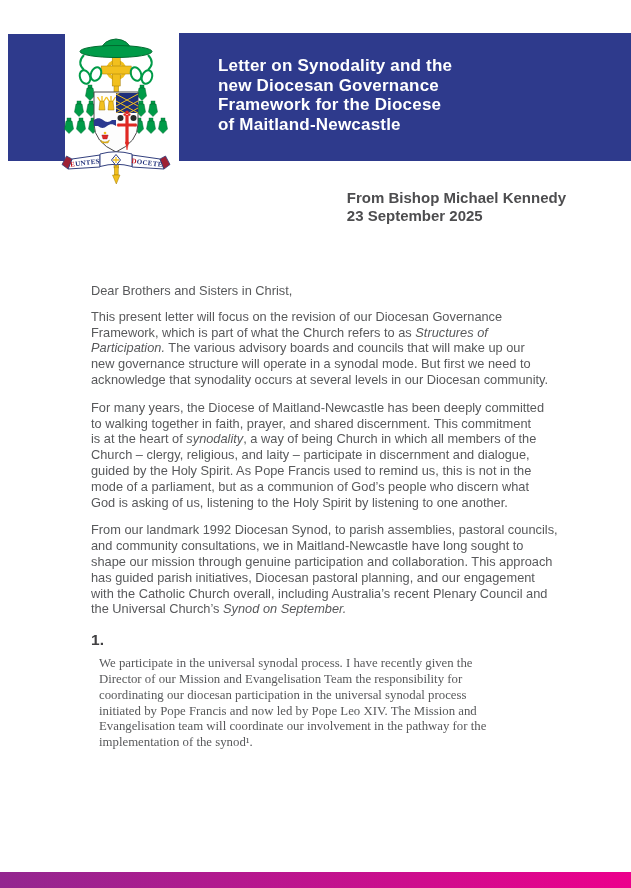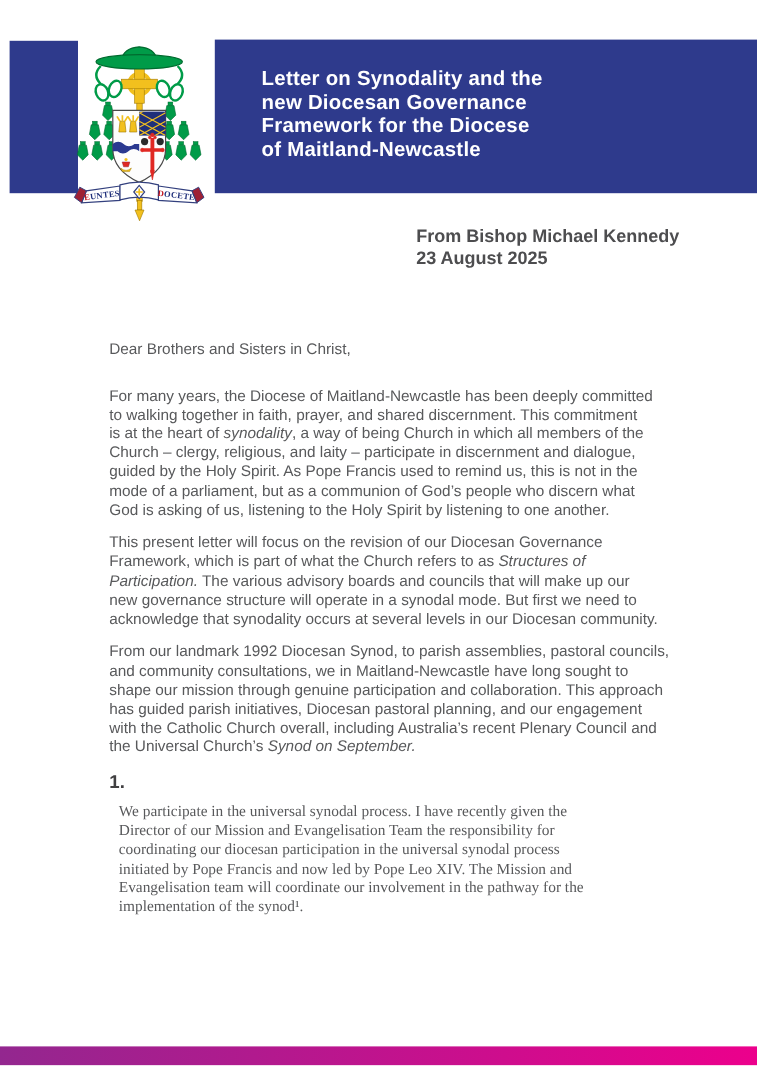--- a/index.html
+++ b/index.html
@@ -22,21 +22,21 @@
   .byline{
     position:absolute;top:189px;right:65px;text-align:left;
     font-weight:700;font-size:15px;line-height:18px;color:#4d4d4f;
   }
   
   .letter-body{
     position:absolute;left:91px;top:283px;width:505px;
     font-size:12.8px;line-height:15.8px;color:#58595b;
   }
   .para{margin:0 0 12px 0;white-space:pre-line;}
-  .salutation{margin-bottom:23px;}
+  .salutation{margin-bottom:10px;}
   .para .it{font-style:italic;}
   .section-heading{
     display:flex;margin:14px 0 7px 0;color:#414042;
     font-weight:700;font-size:15.5px;line-height:18px;letter-spacing:0.2px;
   }
   .section-heading .num{width:22px;flex:none;}
   .section-para{margin-left:8px;font-family:Liberation Serif, serif;}
   
   .footer-bar{
     position:absolute;left:0;bottom:0;width:100%;height:16px;
@@ -160,37 +160,37 @@
 
       <g>
         <rect x="54.4" y="131" width="3.8" height="8" fill="#f2c01e" stroke="#a07800" stroke-width="0.5"></rect>
         <polygon points="52.5,139 60,139 56.3,148" fill="#f2c01e" stroke="#a07800" stroke-width="0.5"></polygon>
       </g>
     </svg>
   </div>
 
   <div class="byline">
     <div>From Bishop Michael Kennedy</div>
-    <div>23 August 2025</div>
+    <div>23 September 2025</div>
   </div>
 
   <div class="letter-body">
     <p class="para salutation">Dear Brothers and Sisters in Christ,</p>
+    <p class="para"><span>This present letter will focus on the revision of our Diocesan Governance
+Framework, which is part of what the Church refers to as </span><span class="it">Structures of
+Participation.</span><span> The various advisory boards and councils that will make up our
+new governance structure will operate in a synodal mode. But first we need to
+acknowledge that synodality occurs at several levels in our Diocesan community.</span></p>
     <p class="para"><span>For many years, the Diocese of Maitland-Newcastle has been deeply committed
 to walking together in faith, prayer, and shared discernment. This commitment
 is at the heart of </span><span class="it">synodality</span><span>, a way of being Church in which all members of the
 Church – clergy, religious, and laity – participate in discernment and dialogue,
 guided by the Holy Spirit. As Pope Francis used to remind us, this is not in the
 mode of a parliament, but as a communion of God’s people who discern what
 God is asking of us, listening to the Holy Spirit by listening to one another.</span></p>
-    <p class="para"><span>This present letter will focus on the revision of our Diocesan Governance
-Framework, which is part of what the Church refers to as </span><span class="it">Structures of
-Participation.</span><span> The various advisory boards and councils that will make up our
-new governance structure will operate in a synodal mode. But first we need to
-acknowledge that synodality occurs at several levels in our Diocesan community.</span></p>
     <p class="para"><span>From our landmark 1992 Diocesan Synod, to parish assemblies, pastoral councils,
 and community consultations, we in Maitland-Newcastle have long sought to
 shape our mission through genuine participation and collaboration. This approach
 has guided parish initiatives, Diocesan pastoral planning, and our engagement
 with the Catholic Church overall, including Australia’s recent Plenary Council and
 the Universal Church’s </span><span class="it">Synod on September.</span></p>
 
     <div class="section-heading">
       <span class="num">1.</span>
     </div>

